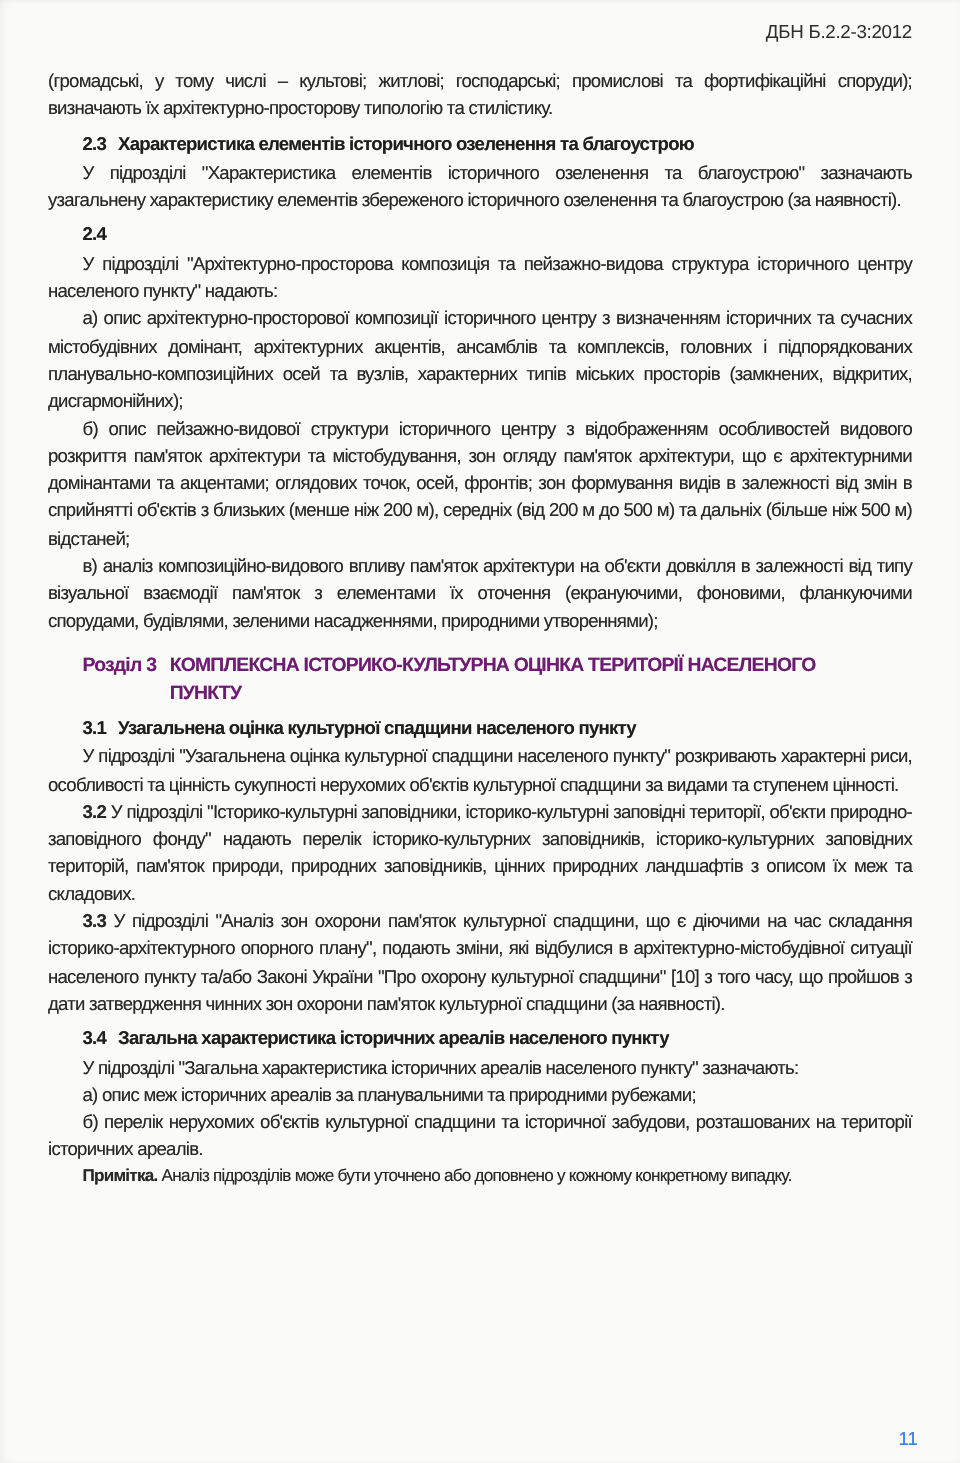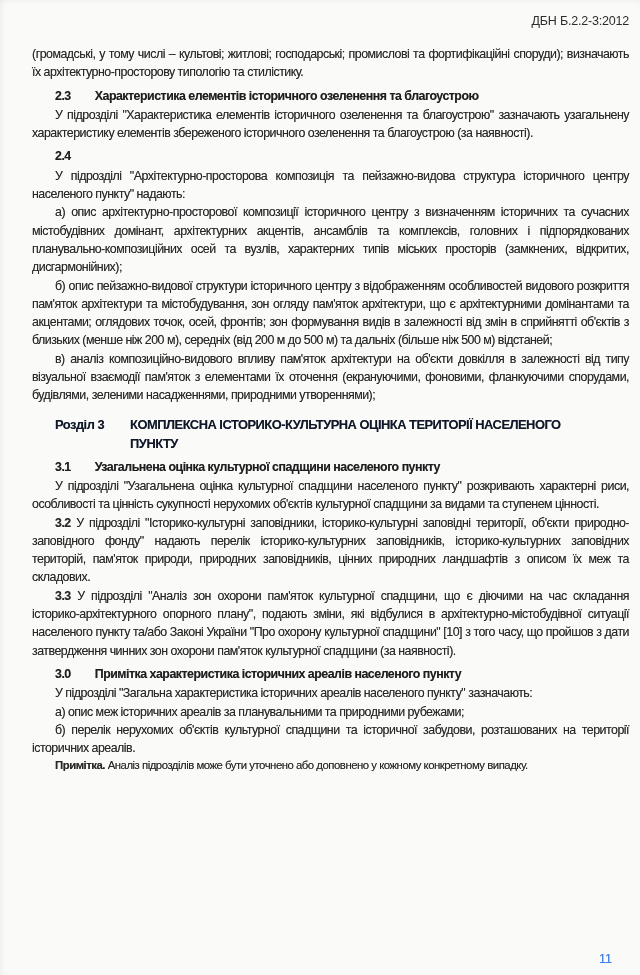--- a/index.html
+++ b/index.html
@@ -6,21 +6,21 @@
     margin: 0;
     padding: 0;
     background: #f4f4f2;
   }
   .page {
     position: relative;
     width: 640px;
     height: 975px;
     box-sizing: border-box;
     margin: 0;
-    padding: 12px 11px 0 32px;
+    padding: 12px 32px 0 32px;
     background: #fafaf8;
     box-shadow: inset 4px 0 8px -4px rgba(0,0,0,0.07), inset 0 3px 6px -3px rgba(0,0,0,0.05);
     overflow: hidden;
     font-family: "Liberation Sans", "DejaVu Sans", sans-serif;
     color: #282828;
   }
   .doc-code {
     text-align: right;
     font-size: 12.5px;
     letter-spacing: -0.2px;
@@ -34,32 +34,32 @@
     text-align: justify;
     text-shadow: 0 0 0.35px rgba(40,40,40,0.5);
   }
   .body-text p { margin: 0; }
   .para   { text-indent: 23px; }
   .cont   { text-indent: 0; }
   .numbered { margin-top: 2px; }
   .num-label { font-weight: bold; }
   .subheading {
     display: flex;
-    gap: 24px;
+    gap: 8px;
     font-weight: bold;
     color: #1e1e1e;
     margin: 5px 0 1px 23px;
     text-align: left;
   }
   .subheading .h-title.two-line { max-width: 445px; }
   .section-heading {
     display: flex;
-    gap: 26px;
+    gap: 9px;
     font-weight: bold;
-    color: #0f172a;
+    color: #701a75;
     font-size: 12.9px;
     line-height: 19px;
     margin: 10px 0 4px 23px;
     text-align: left;
   }
   .section-heading .h-title { max-width: 472px; }
   .note {
     font-size: 11.4px;
     line-height: 16px;
     margin-top: 3px;
@@ -111,22 +111,22 @@
       <span class="h-title">Узагальнена оцінка культурної спадщини населеного пункту</span>
     </div>
 
     <p class="para">У підрозділі "Узагальнена оцінка культурної спадщини населеного пункту" розкривають характерні риси, особливості та цінність сукупності нерухомих об'єктів культурної спадщини за видами та ступенем цінності.</p>
 
     <p class="para numbered"><span class="num-label">3.2</span> <span>У підрозділі "Історико-культурні заповідники, історико-культурні заповідні території, об'єкти природно-заповідного фонду" надають перелік історико-культурних заповідників, історико-культурних заповідних територій, пам'яток природи, природних заповідників, цінних природних ландшафтів з описом їх меж та складових.</span></p>
 
     <p class="para numbered"><span class="num-label">3.3</span> <span>У підрозділі "Аналіз зон охорони пам'яток культурної спадщини, що є діючими на час складання історико-архітектурного опорного плану", подають зміни, які відбулися в архітектурно-містобудівної ситуації населеного пункту та/або Законі України "Про охорону культурної спадщини" [10] з того часу, що пройшов з дати затвердження чинних зон охорони пам'яток культурної спадщини (за наявності).</span></p>
 
     <div class="subheading">
-      <span class="h-label">3.0</span>
-      <span class="h-title">Примітка характеристика історичних ареалів населеного пункту</span>
+      <span class="h-label">3.4</span>
+      <span class="h-title">Загальна характеристика історичних ареалів населеного пункту</span>
     </div>
 
     <p class="para">У підрозділі "Загальна характеристика історичних ареалів населеного пункту" зазначають:</p>
     <p class="para">а) опис меж історичних ареалів за планувальними та природними рубежами;</p>
     <p class="para">б) перелік нерухомих об'єктів культурної спадщини та історичної забудови, розташованих на території історичних ареалів.</p>
 
     <p class="note"><span class="num-label">Примітка.</span> <span>Аналіз підрозділів може бути уточнено або доповнено у кожному конкретному випадку.</span></p>
 
   </div>
 

